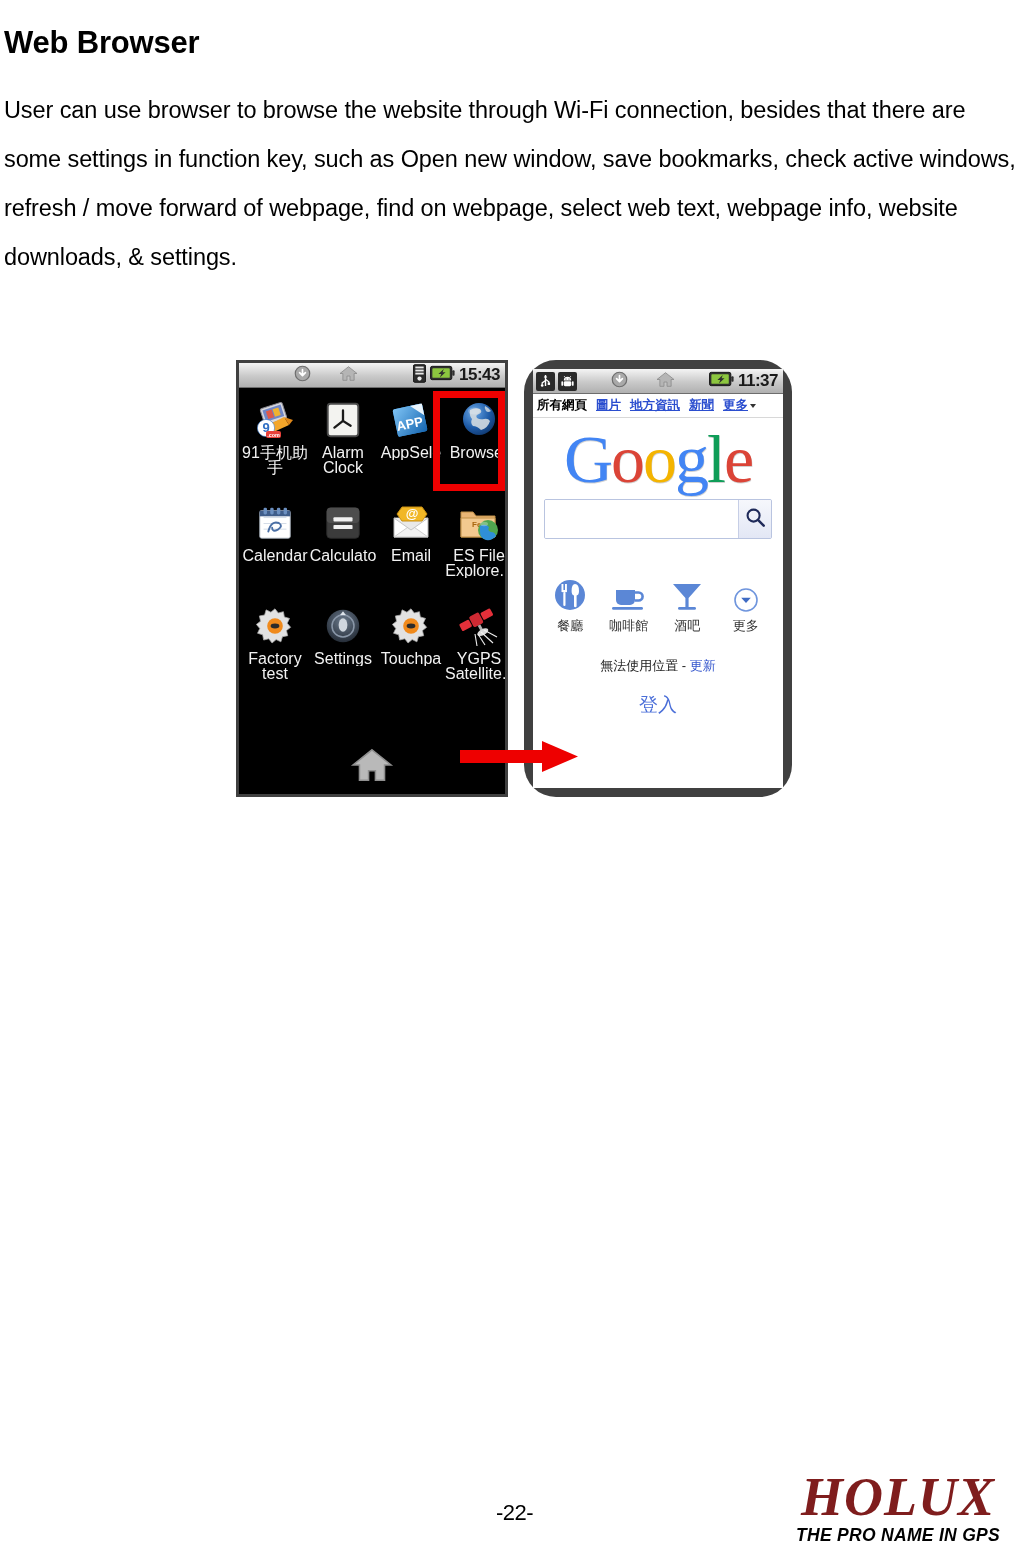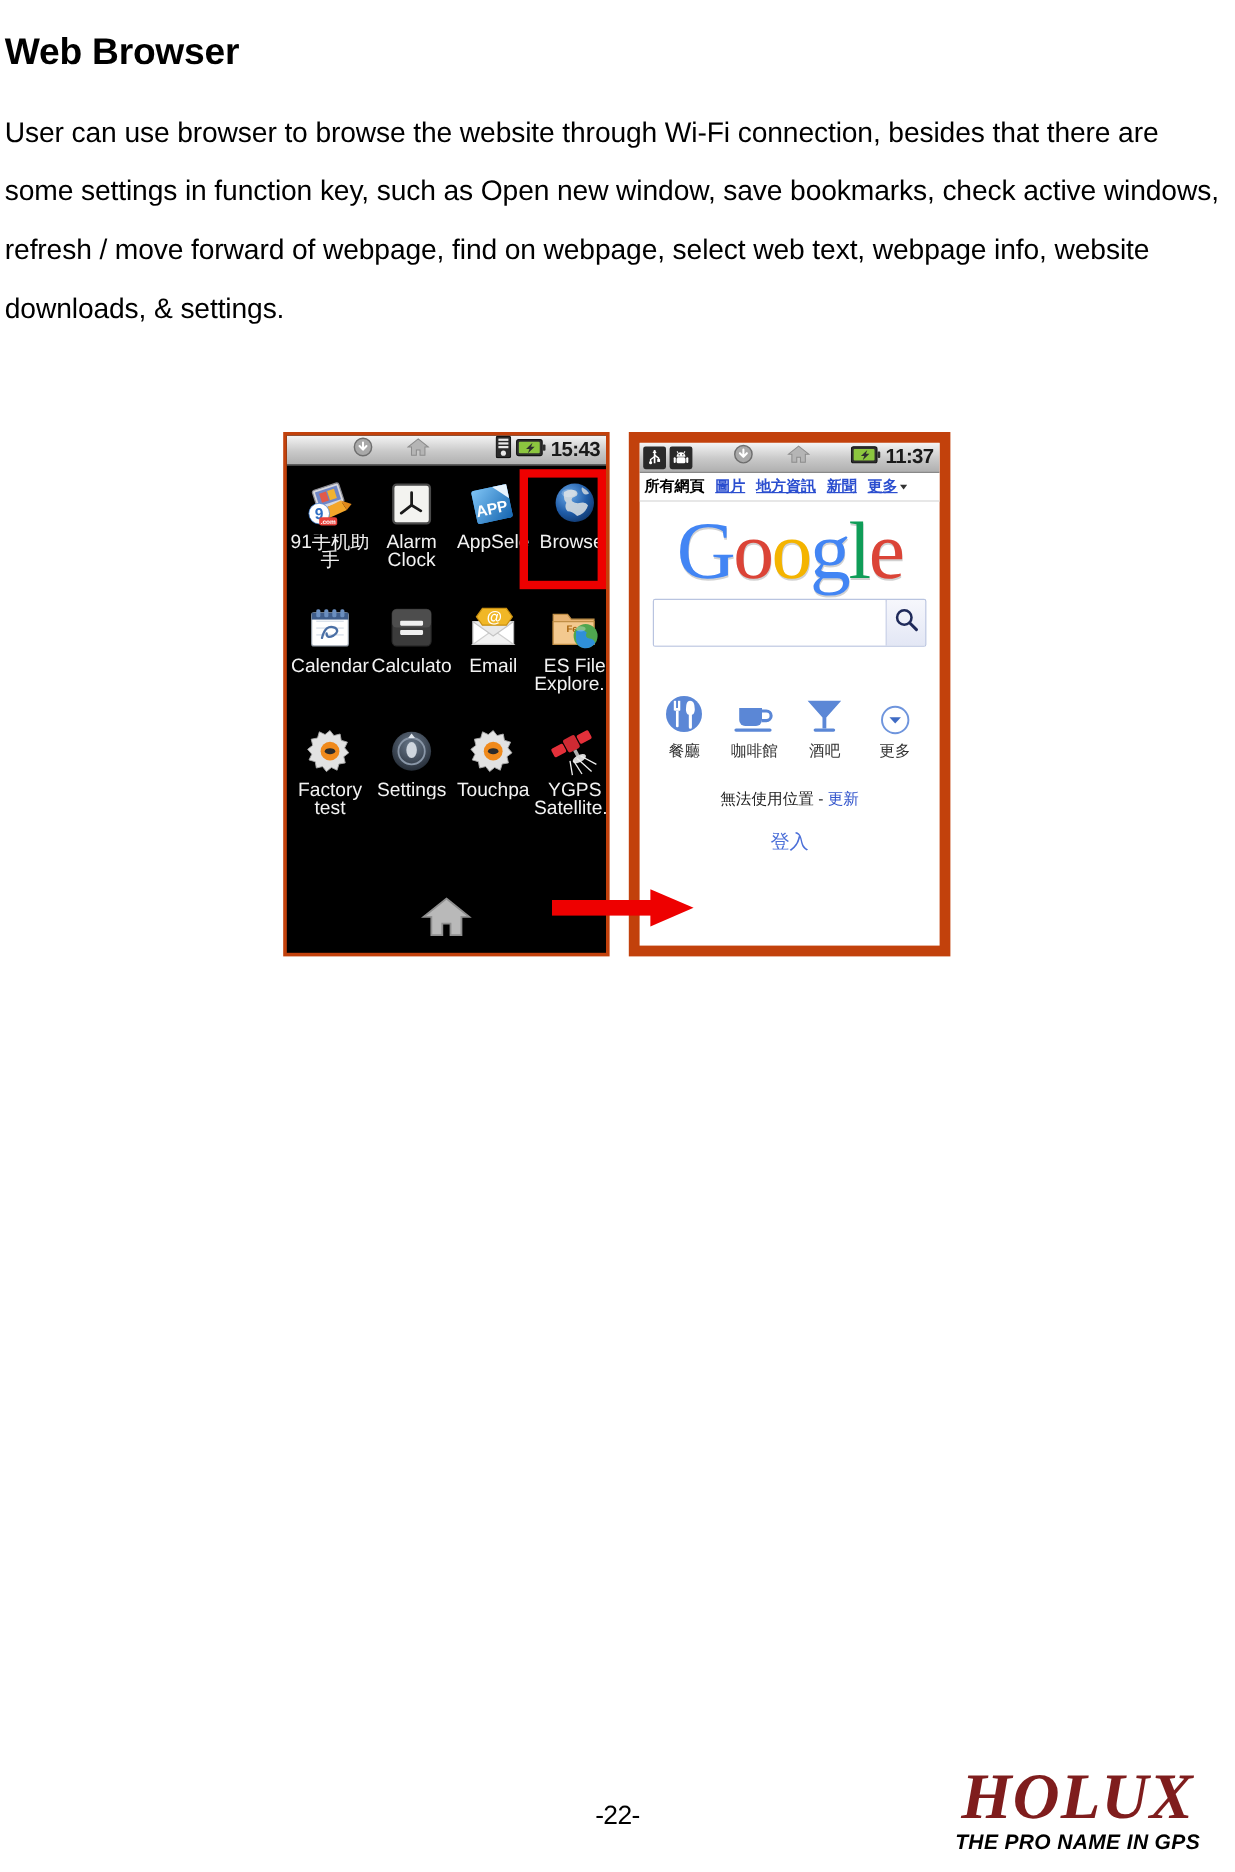--- a/index.html
+++ b/index.html
@@ -42,25 +42,25 @@
     left: 236px;
     top: 360px;
     width: 558px;
     height: 440px;
   }
 
   
   .phone {
     position: absolute;
     top: 0;
-    background: #c2410c;
+    background: #404040;
     box-sizing: border-box;
   }
   .phone-left  { left: 0px;   width: 272px; height: 437px; padding: 3px 3px 3px 3px; }
-  .phone-right { left: 288px; width: 268px; height: 437px; padding: 9px 9px 9px 9px; }
+  .phone-right { left: 288px; width: 268px; height: 437px; padding: 9px 9px 9px 9px; border-radius: 32px; }
 
   .screen {
     position: relative;
     width: 100%;
     height: 100%;
     overflow: hidden;
   }
   .screen-left  { background: #000000; }
   .screen-right { background: #ffffff; }
 
@@ -249,21 +249,21 @@
   .g-status {
     margin-top: 22px;
     text-align: center;
     font-size: 13px;
     color: #222;
   }
   .g-status a { color: #3355cc; text-decoration: none; cursor: pointer; margin-top: 36px; }
   .g-signin {
     margin-top: 17px;
     text-align: center;
-    font-size: 16px;
+    font-size: 19px;
   }
   .g-signin a { color: #4a6ed8; text-decoration: none; cursor: pointer; }
 
   
   .arrow {
     position: absolute;
     left: 224px;
     top: 379px;
     width: 120px;
     height: 34px;

